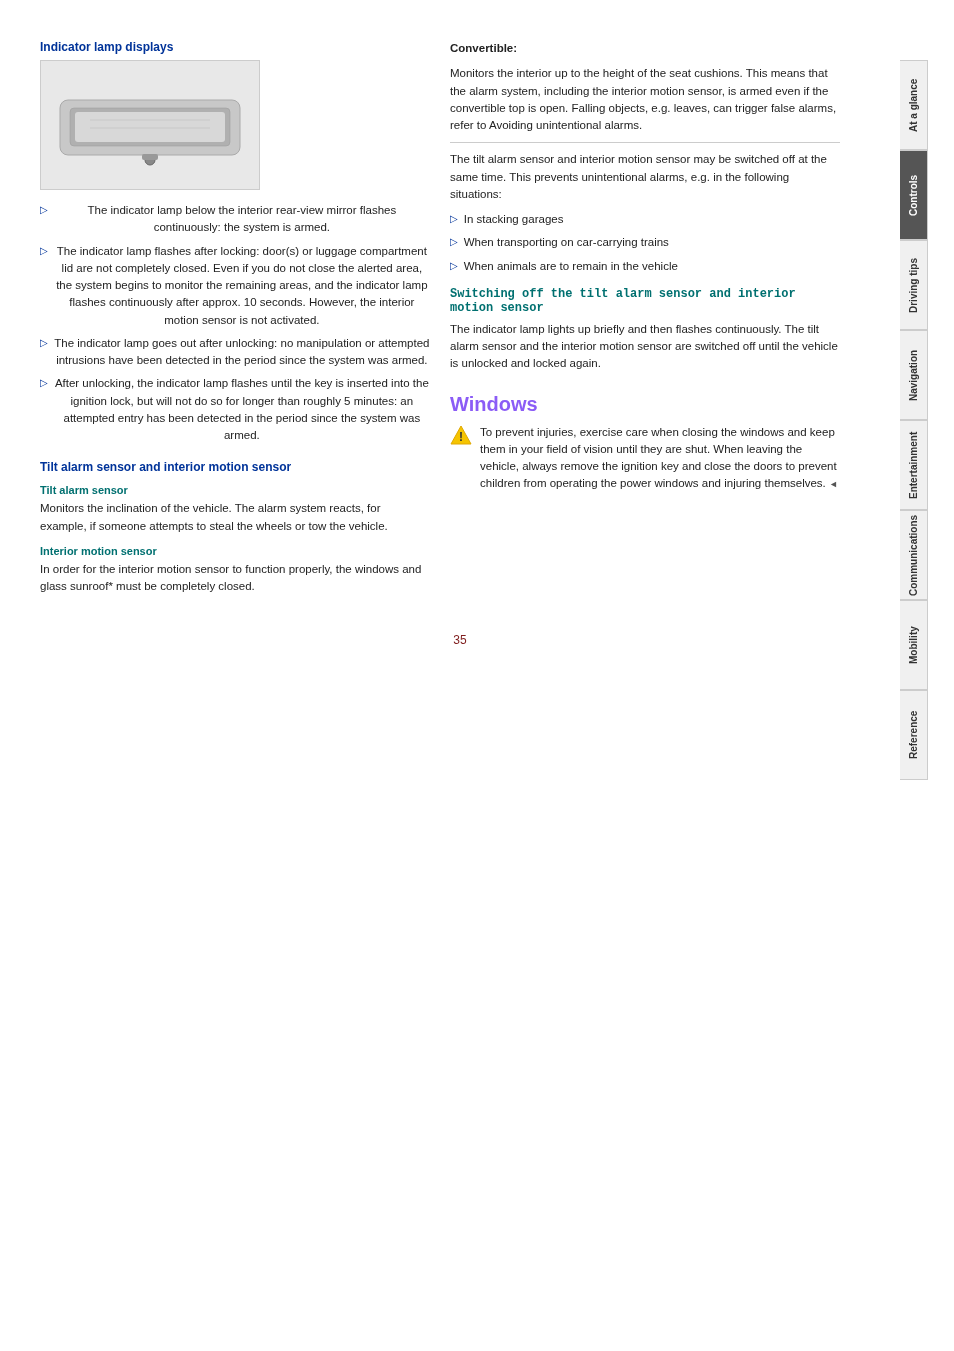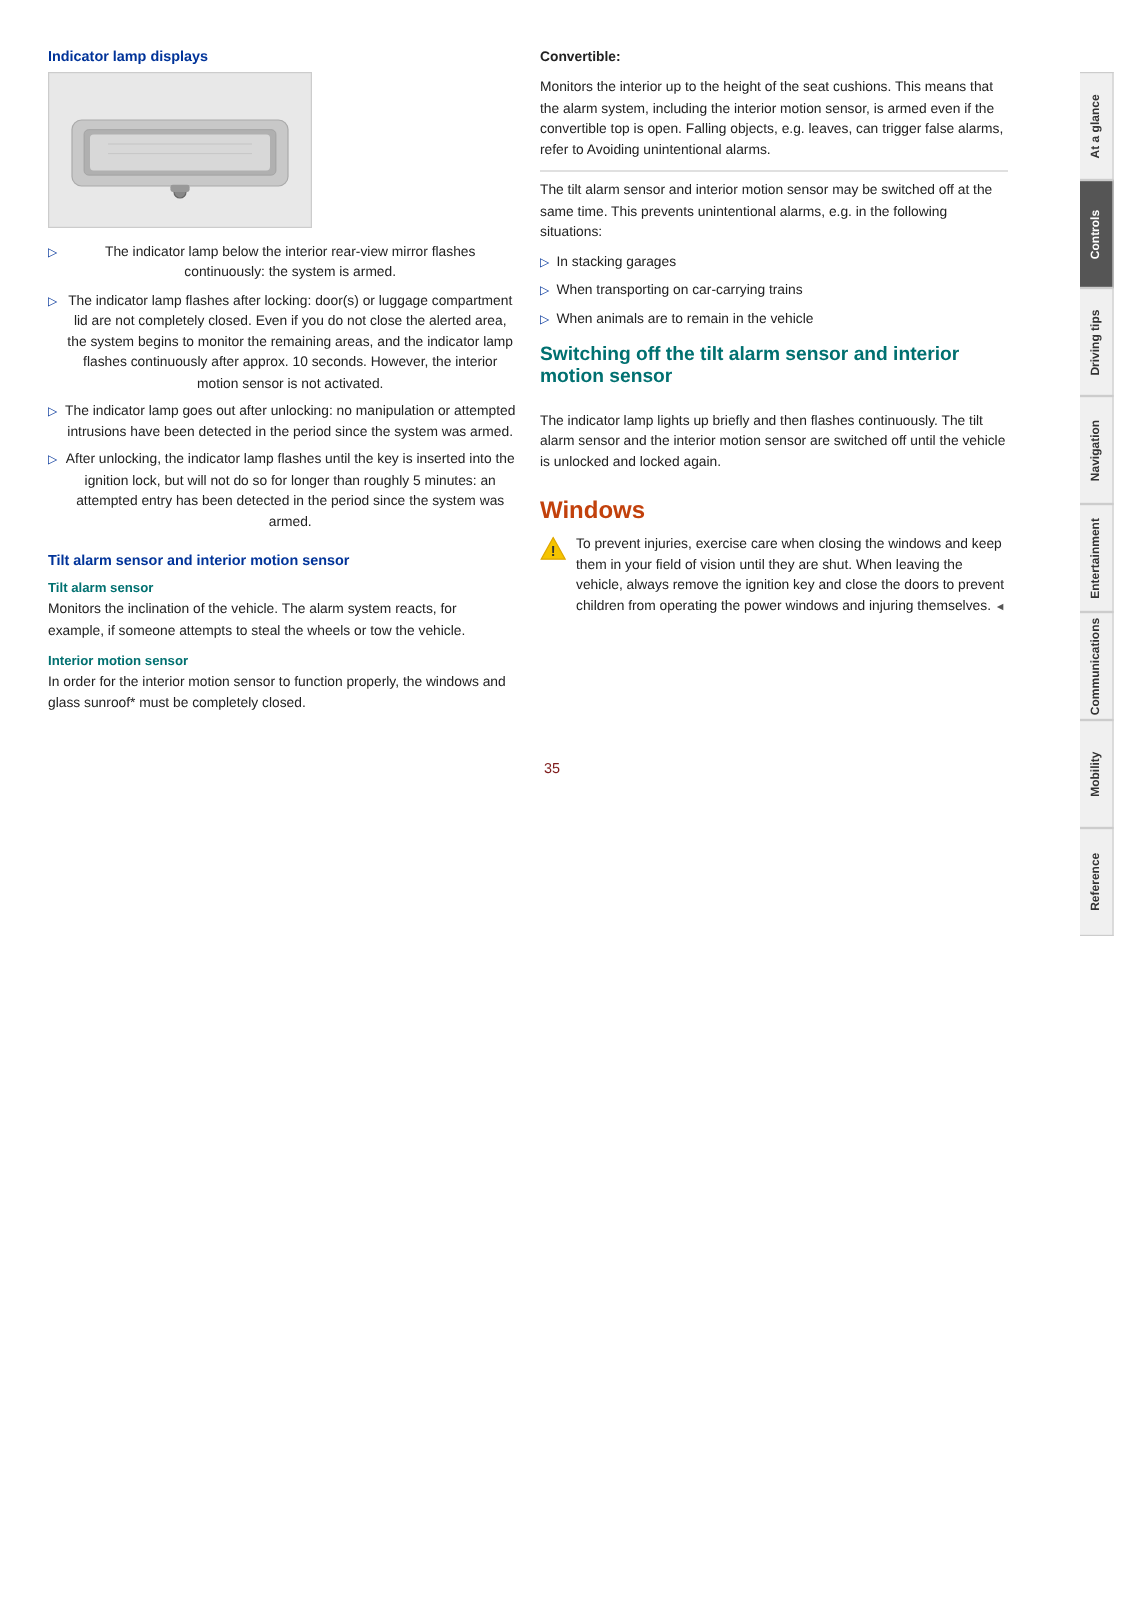--- a/index.html
+++ b/index.html
@@ -79,24 +79,25 @@
     }
 
     .section-heading {
       font-size: 12px;
       font-weight: bold;
       color: #003399;
       margin-bottom: 6px;
     }
 
     .section-heading-teal {
-      font-size: 16px;
+      font-size: 12px;
       font-weight: bold;
       color: #007070;
-      margin-bottom: 20px;
+      margin-bottom: 6px;
+      font-family: Liberation Mono, monospace;
     }
 
     .sub-heading {
       font-size: 11px;
       font-weight: bold;
       color: #007070;
       margin-bottom: 4px;
       margin-top: 10px;
     }
 
@@ -142,21 +143,21 @@
     }
 
     .indicator-image svg {
       width: 200px;
       height: 110px;
     }
 
     .windows-heading {
       font-size: 20px;
       font-weight: bold;
-      color: #c2410c;
+      color: #8b5cf6;
       margin-top: 20px;
       margin-bottom: 8px;
     }
 
     .warning-block {
       display: flex;
       align-items: flex-start;
       gap: 8px;
       margin-bottom: 8px;
     }

